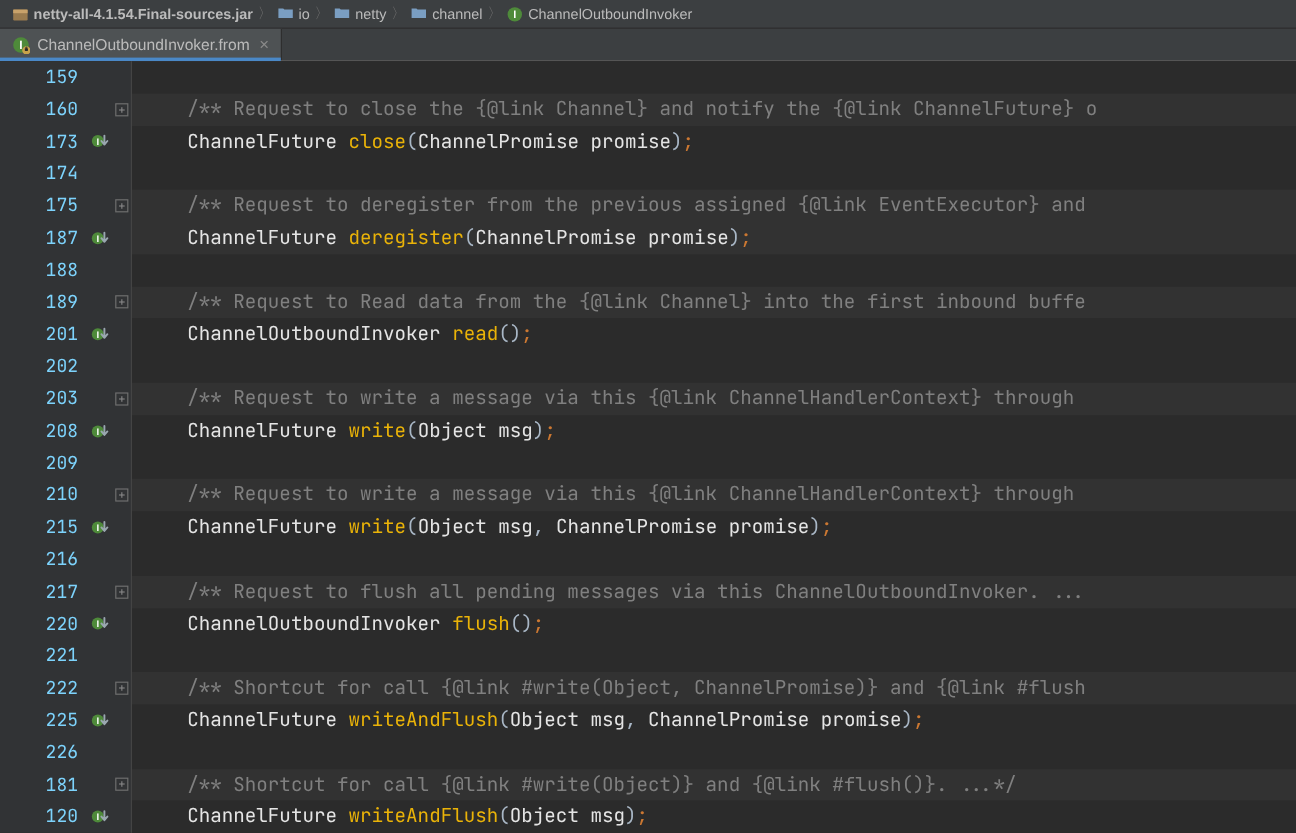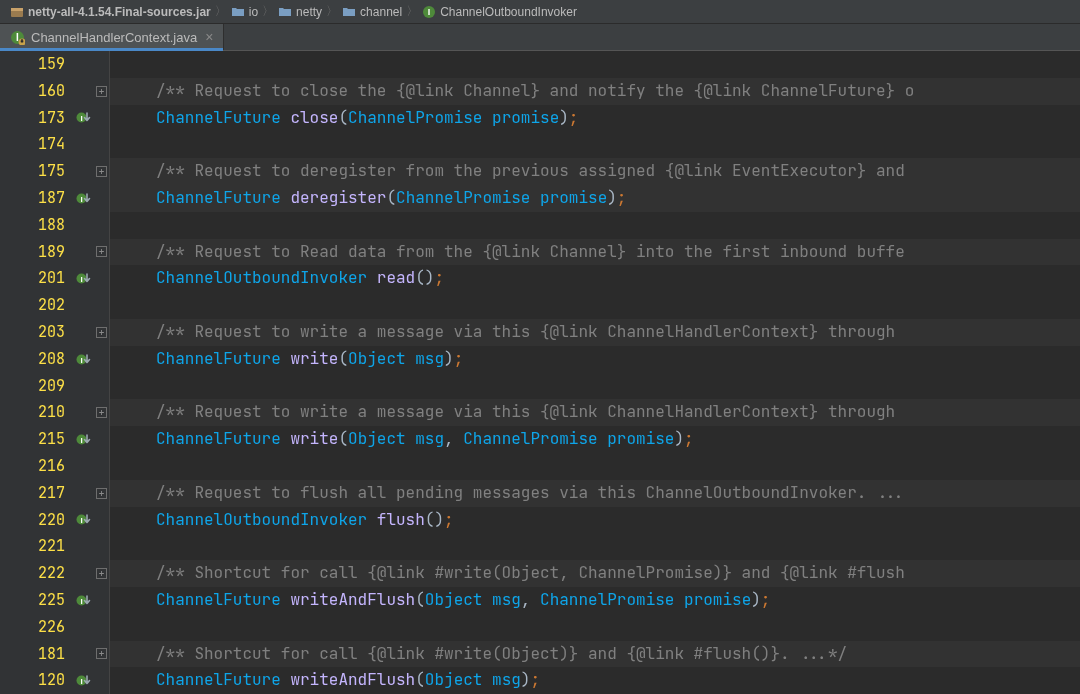--- a/index.html
+++ b/index.html
@@ -20,21 +20,21 @@
     display: flex;
     align-items: center;
     padding-left: 6px;
     border-bottom: 1px solid #2b2b2b;
     font-size: 12px;
     color: #bbbbbb;
     white-space: nowrap;
   }
   .breadcrumb .crumb {
     display: inline-flex;
-    align-items: center;
+    align-items: flex-start;
     padding: 0 4px;
   }
   .breadcrumb .sep {
     color: #6e6e6e;
     padding: 0 0px;
   }
   .crumb-icon {
     display:inline-flex;
     align-items:center;
     margin-right:4px;
@@ -94,21 +94,21 @@
     background: #313335;
     flex: 0 0 110px;
     position: relative;
     border-right: 1px solid #444;
   }
   .line-numbers {
     position:absolute;
     right:44px;
     top:0;
     text-align:right;
-    color:#fde047;
+    color:#7dd3fc;
     font-size:15px;
   }
   .line-numbers div { height:26.8px; }
   .gutter-icons {
     position:absolute;
     right:18px;
     top:0;
   }
   .gutter-icons div { height:26.8px; display:flex; align-items:center; justify-content:center;}
   .fold-column {
@@ -141,22 +141,22 @@
   }
   .code .row.current {
     background:#323232;
   }
   .row.comment-bg {
     background:#323232;
   }
 
   
   .tk-comment { color:#808080; }
-  .tk-type    { color:#0ea5e9; }
-  .tk-method  { color:#c4b5fd; }
+  .tk-type    { color:#e5e5e5; }
+  .tk-method  { color:#eab308; }
   .tk-paren   { color:#a9b7c6; }
   .tk-semi    { color:#cc7832; }
 
   
   .impl-icon {
     display:inline-flex;
     align-items:center;
     justify-content:center;
   }
   .impl-icon svg { display:block; }
@@ -221,21 +221,21 @@
   <div class="tab active">
     <span class="tab-icon iface-icon">
       <svg width="15" height="15">
           <circle cx="7.5" cy="7.5" r="6.5" fill="#4e8a3a"></circle>
           <text x="7.5" y="11" font-size="10" text-anchor="middle" fill="#fff" font-family="Arial" font-weight="bold">I</text>
           <circle cx="12" cy="12" r="3.5" fill="#c7a24a"></circle>
           <rect x="10.7" y="10.2" width="2.6" height="2.2" rx="0.4" fill="#2b2b2b"></rect>
           <rect x="11.4" y="9.3" width="1.2" height="1.2" rx="0.6" fill="none" stroke="#2b2b2b" stroke-width="0.8"></rect>
         </svg>
     </span>
-    <span>ChannelHandlerContext.java</span>
+    <span>ChannelOutboundInvoker.from</span>
     <span class="close">×</span>
   </div>
 </div>
 
 <div class="editor">
   <div class="gutter">
     <div class="line-numbers" id="lnums">
         <div>159</div>
         <div>160</div>
         <div>173</div>

